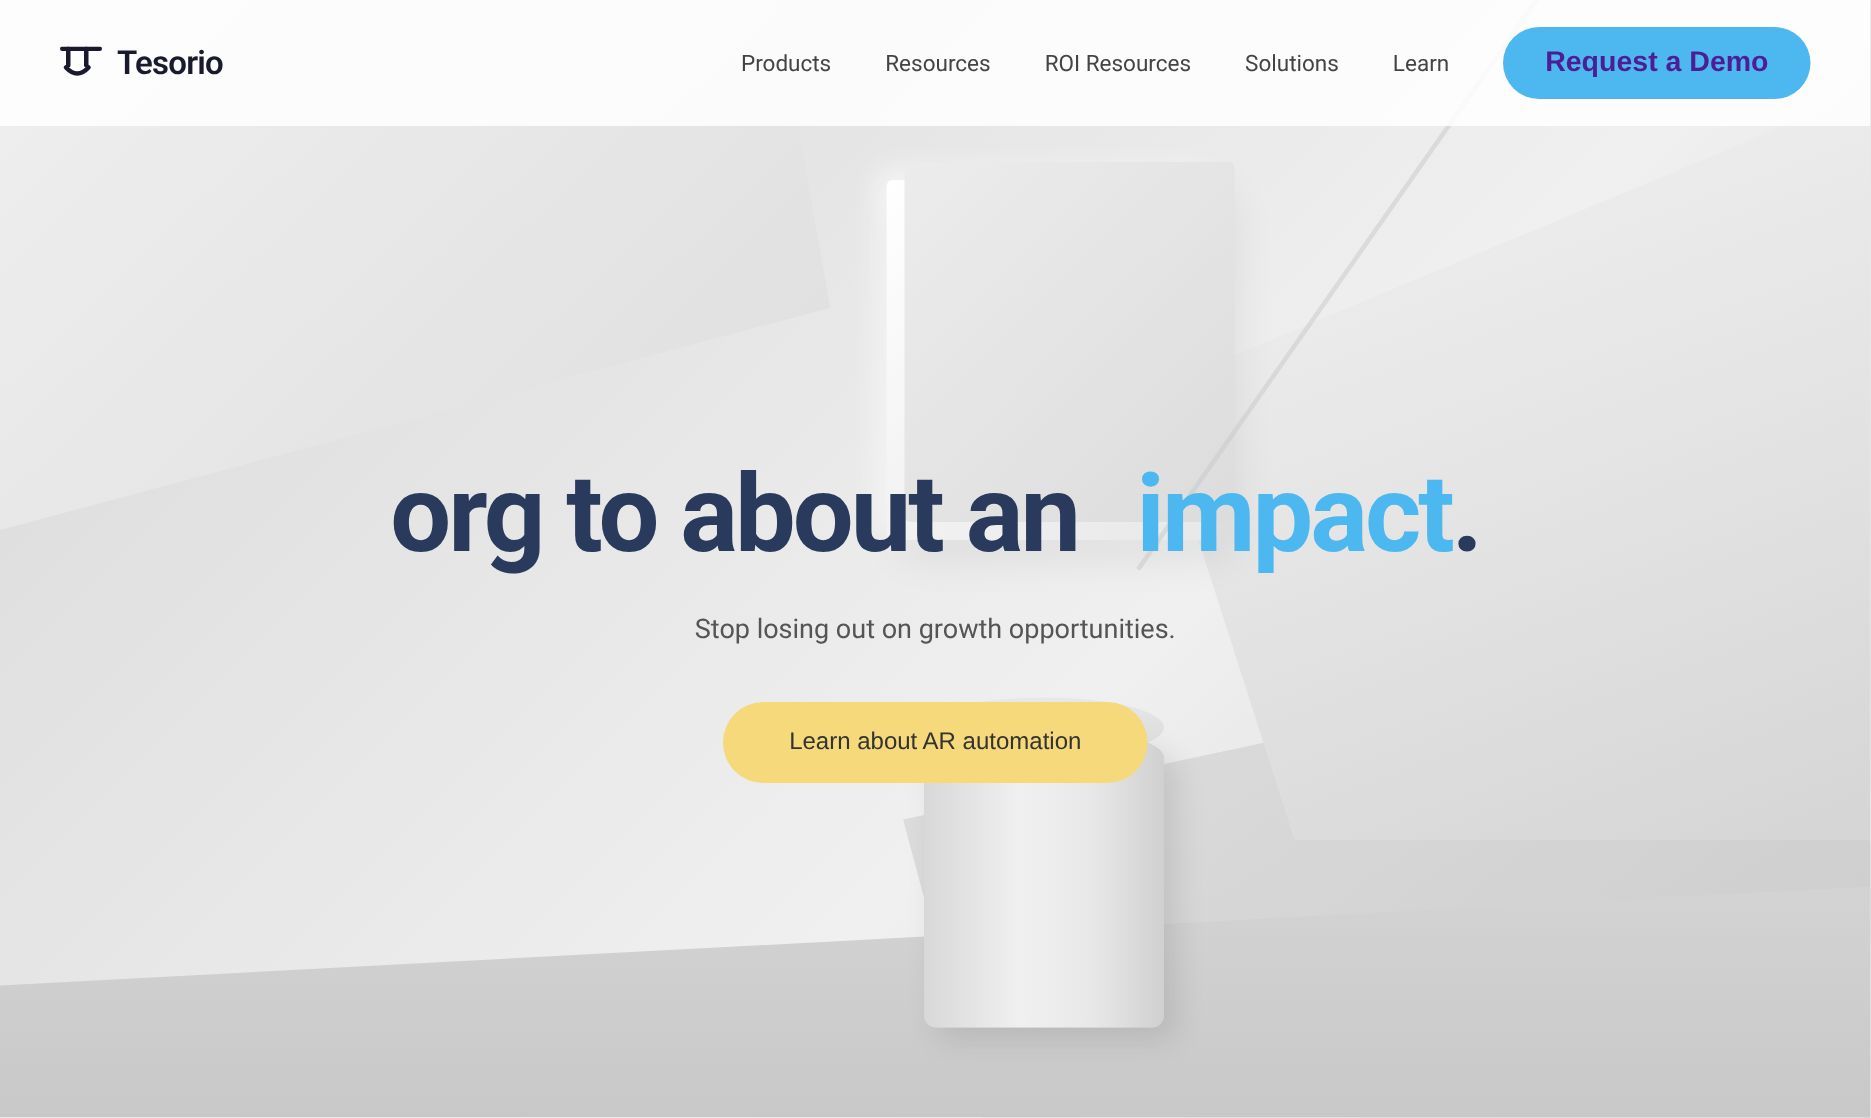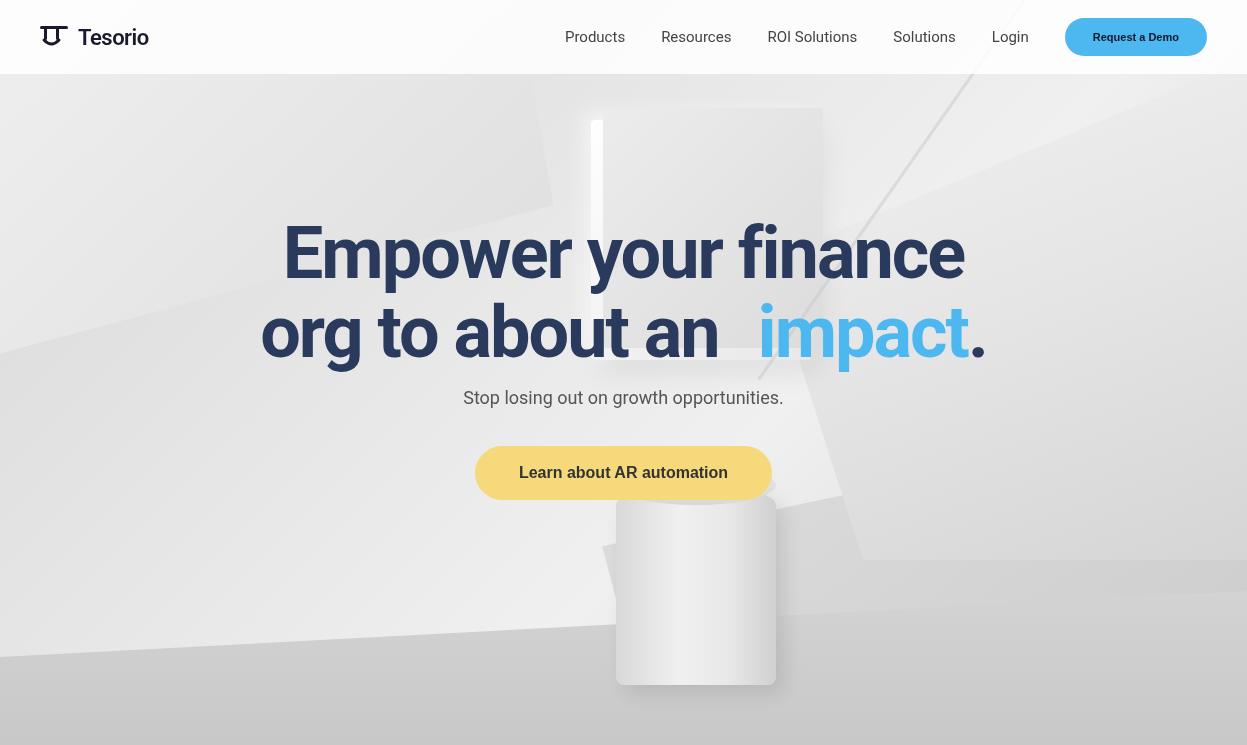--- a/index.html
+++ b/index.html
@@ -63,25 +63,25 @@
 
     .nav-link {
       font-size: 15px;
       color: #444;
       text-decoration: none;
       cursor: pointer;
     }
 
     .cta-button {
       background: #4db8f0;
-      color: #0f172a;
+      color: #4c1d95;
       border: none;
       border-radius: 30px;
       padding: 13px 28px;
-      font-size: 11px;
+      font-size: 19px;
       font-weight: 600;
       cursor: pointer;
       white-space: nowrap;
     }
 
     
     .hero-content {
       position: relative;
       z-index: 5;
       text-align: center;
@@ -97,36 +97,36 @@
       max-width: 880px;
       margin: 0 auto;
     }
 
     .hero-headline .impact {
       color: #4db8f0;
       margin-left: 23px;
     }
 
     .hero-subtitle {
-      margin-top: 15px;
+      margin-top: 27px;
       font-size: 18px;
       color: #555;
       font-weight: 400;
     }
 
     .learn-button {
       margin-top: 38px;
       display: inline-block;
       background: #f5d97a;
       color: #333;
       border: none;
       border-radius: 40px;
       padding: 18px 44px;
       font-size: 16px;
-      font-weight: 700;
+      font-weight: 400;
       cursor: pointer;
     }
 
     
     .shape-container {
       position: absolute;
       top: 0;
       left: 0;
       width: 100%;
       height: 100%;
@@ -263,29 +263,29 @@
         <rect x="4" y="0" width="3" height="14" rx="1.5" fill="#1a1a2e"></rect>
         <rect x="16" y="0" width="3" height="14" rx="1.5" fill="#1a1a2e"></rect>
         <path d="M4 14 Q11.5 22 19 14" stroke="#1a1a2e" stroke-width="3" fill="none" stroke-linecap="round"></path>
       </svg>
       <span class="logo-text">Tesorio</span>
     </div>
 
     <div class="nav-links">
       <a class="nav-link">Products</a>
       <a class="nav-link">Resources</a>
-      <a class="nav-link">ROI Solutions</a>
+      <a class="nav-link">ROI Resources</a>
       <a class="nav-link">Solutions</a>
-      <a class="nav-link">Login</a>
+      <a class="nav-link">Learn</a>
       <button class="cta-button">Request a Demo</button>
     </div>
   </nav>
 
   <div class="hero-content">
     <h1 class="hero-headline">
-      <span>Empower your finance</span><br>
+      <br>
       <span>org to about an </span><span class="impact">impact</span><span>.</span>
     </h1>
     <p class="hero-subtitle">Stop losing out on growth opportunities.</p>
     <button class="learn-button">Learn about AR automation</button>
   </div>
 
 </div>
 
 </body></html>

